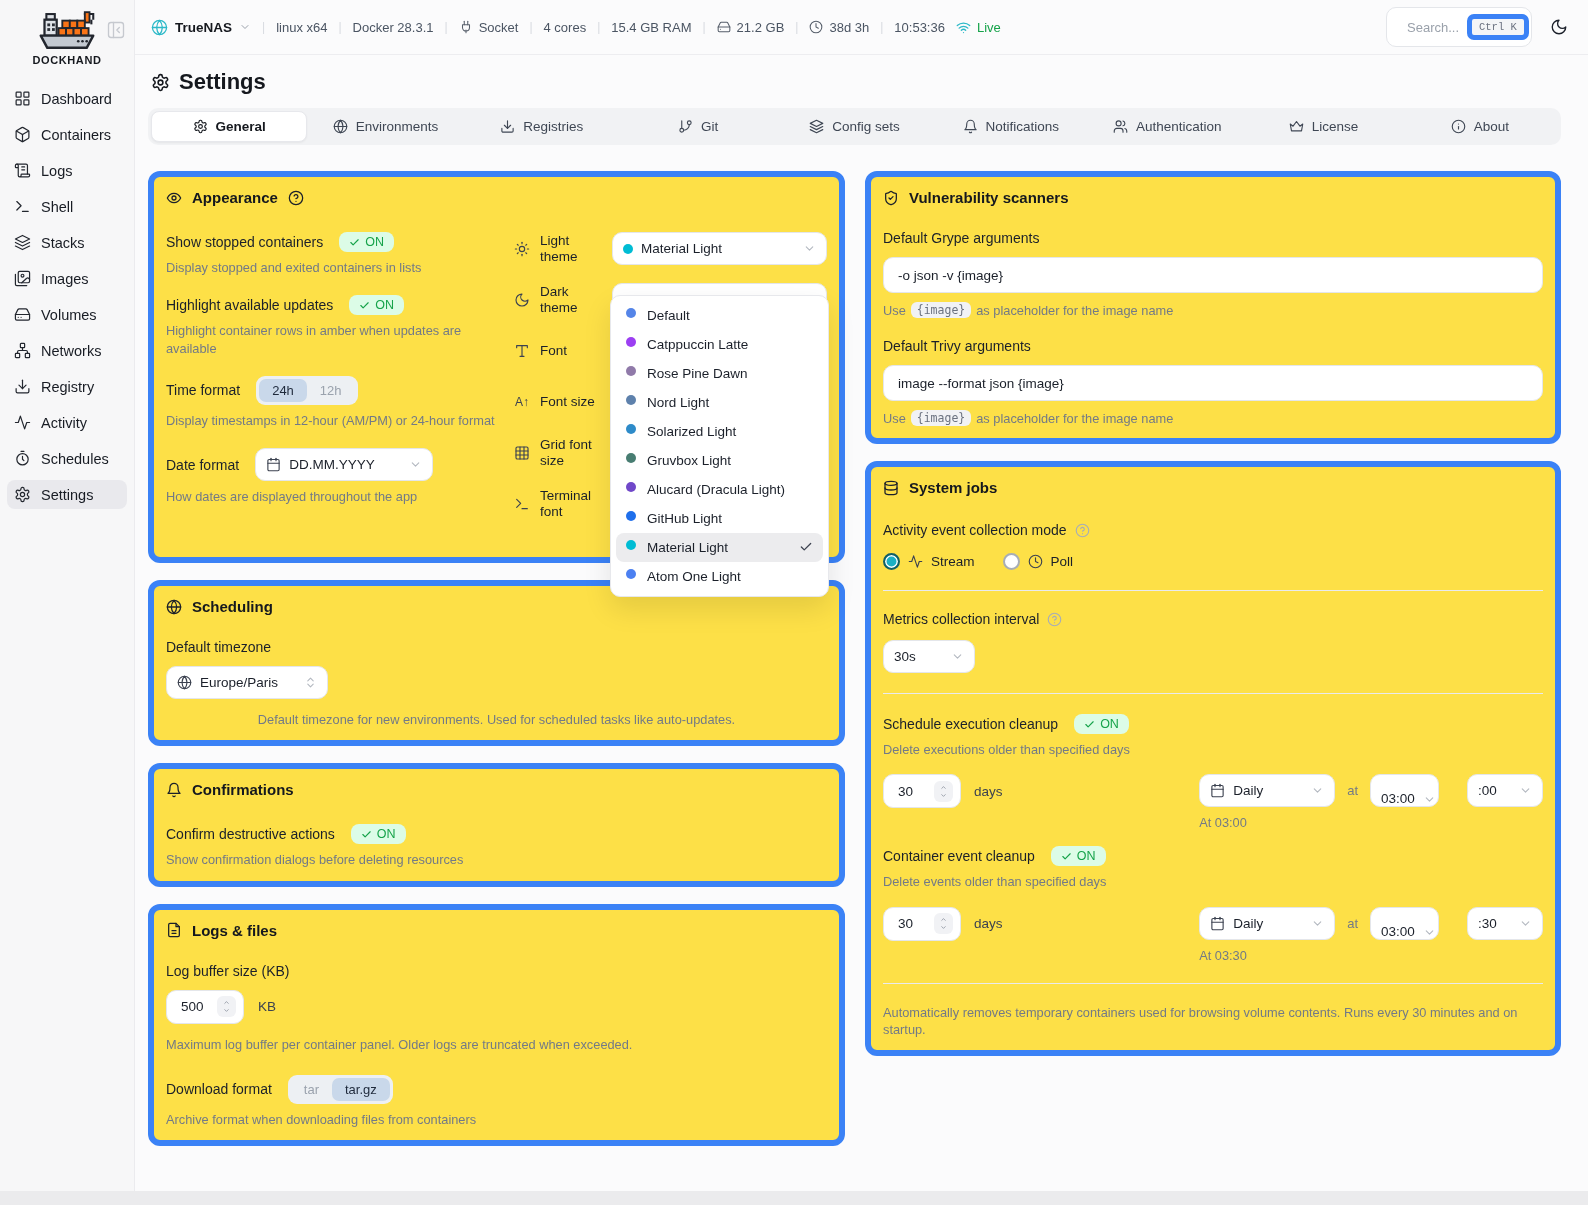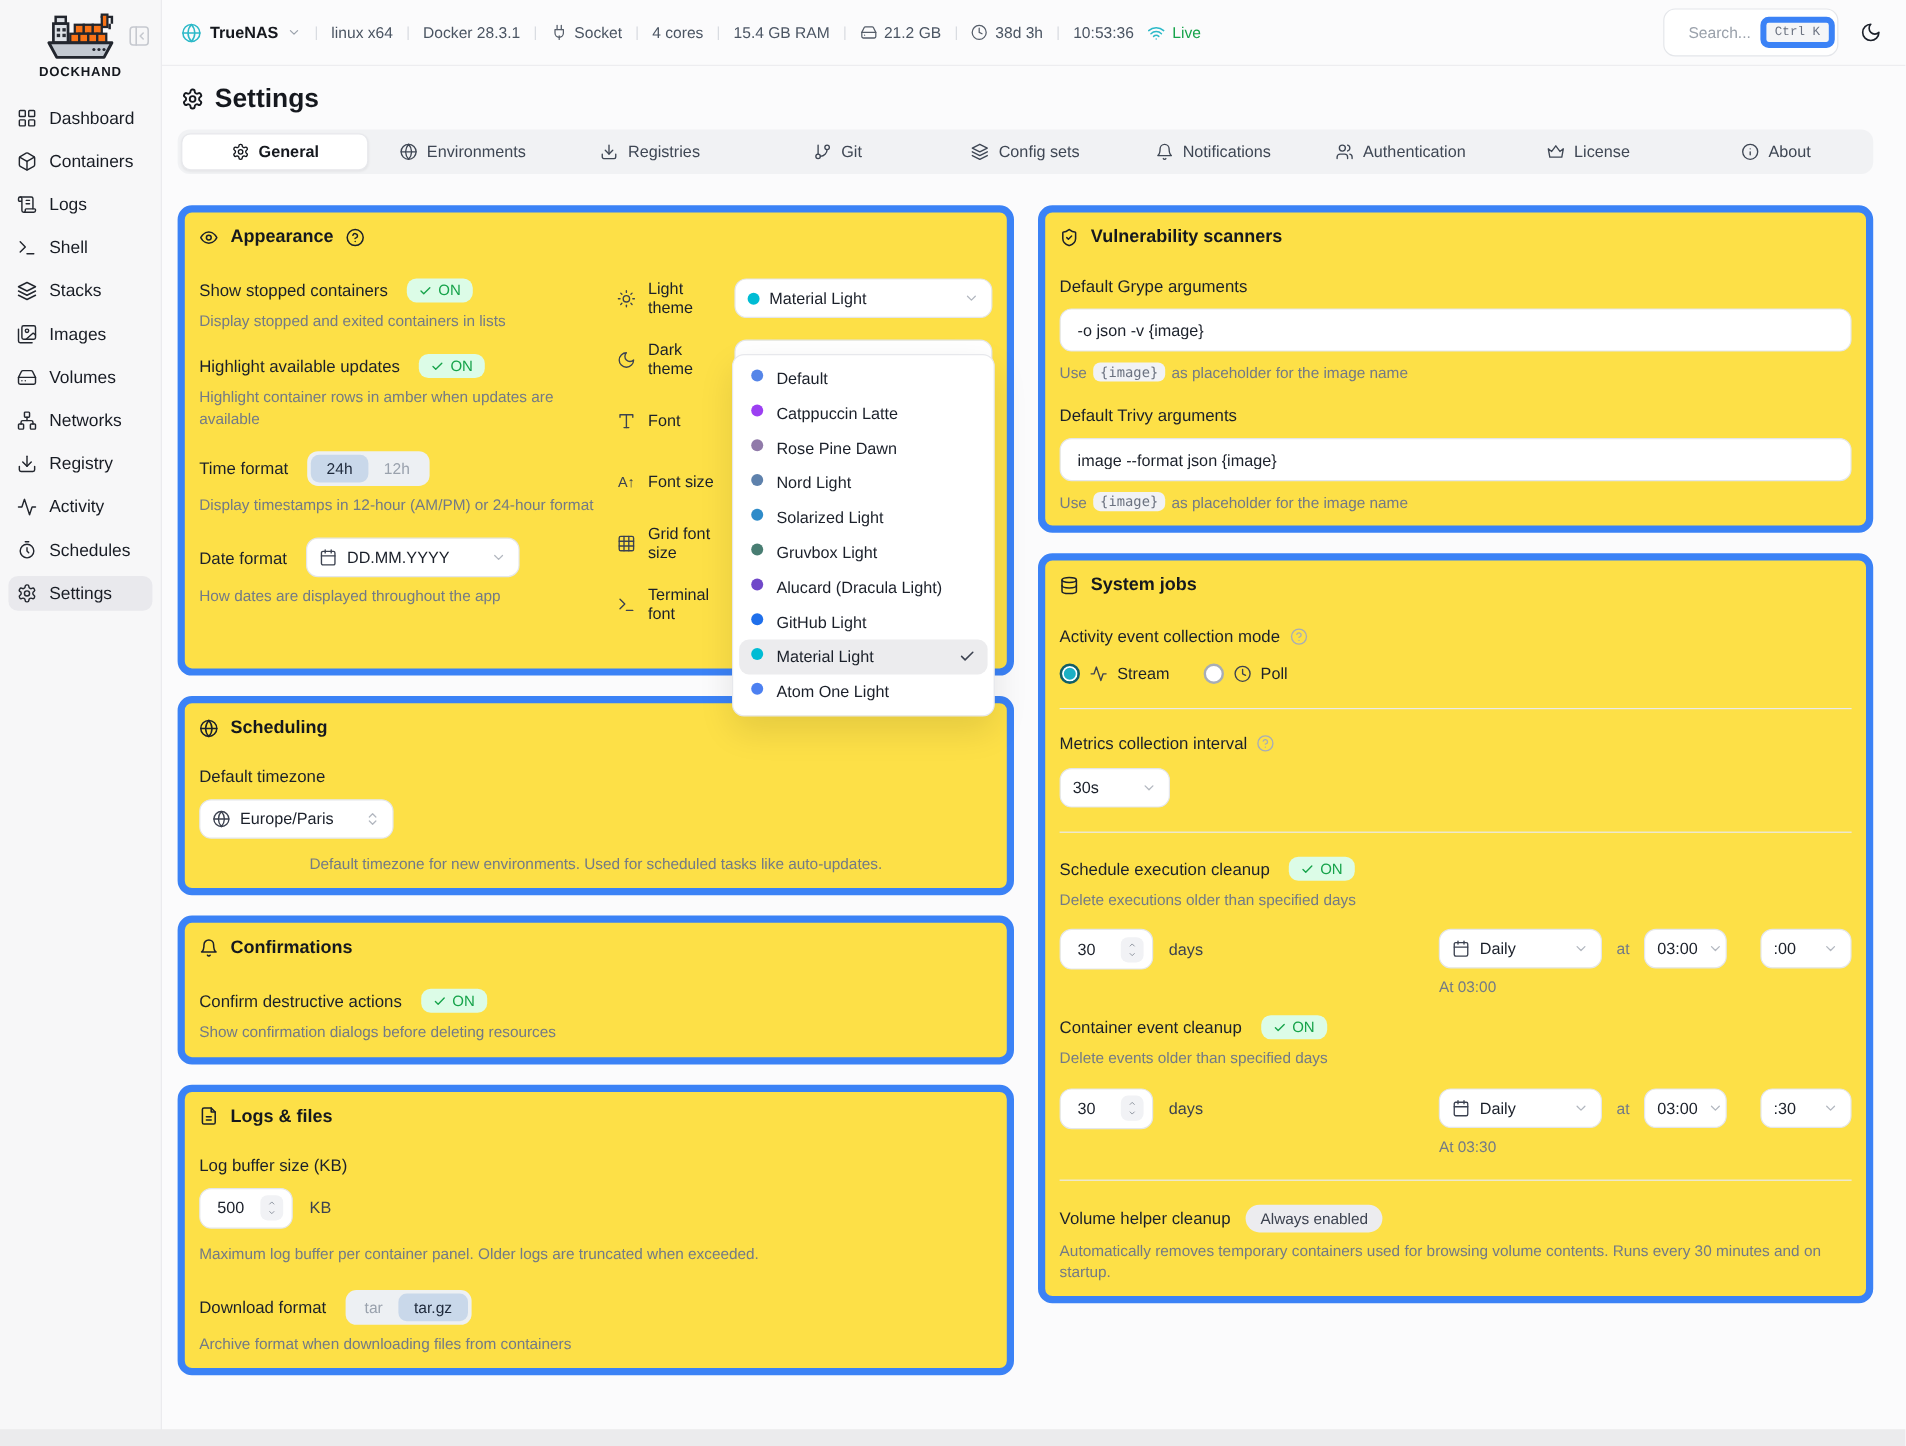--- a/index.html
+++ b/index.html
@@ -108,21 +108,21 @@
   .radio { width:17px; height:17px; border-radius:50%; border:2px solid #a7adb7; background:#fff; flex:none;}
   .radio.checked { border:2.5px solid #135e66; background:#1cb0c4; box-shadow:inset 0 0 0 1.5px #fff; }
   .radio-opt .ic { width:15px; height:15px; stroke-width:1.8; color:#3c4250;}
   .sj-label-row { display:flex; align-items:center; gap:8px; }
   .cleanup-head { display:flex; align-items:center; gap:16px; }
   .cleanup-controls { display:flex; justify-content:space-between; align-items:flex-start; margin-top:16px;}
   .cc-left { display:flex; align-items:center; gap:13px; font-size:13.5px; color:#3c4250;}
   .cc-right { display:flex; flex-direction:column; }
   .cc-selects { display:flex; align-items:center; gap:12px; }
   .cc-summary { font-size:12.8px; color:#737a86; margin-top:8px;}
-  .sel-freq { width:136px; } .sel-hour { width:69px; } .sel-min { width:76px; margin-left:16px;}
+  .sel-freq { width:136px; } .sel-hour { width:69px;align-items:flex-end; } .sel-min { width:76px; margin-left:16px;}
   .at-label { font-size:13px; color:#737a86; }
 
   .bottom-strip { position:absolute; left:0; right:0; bottom:0; height:14px; background:#ebebed; z-index:30;}
 </style>
 </head>
 <body>
 
 <aside class="sidebar">
   <div class="logo-wrap">
     <svg class="logo-art" viewBox="0 0 64 46">
@@ -895,24 +895,20 @@
                 </div>
               </div>
               <span class="cc-summary">At 03:30</span>
             </div>
           </div>
         </div>
 
         <div class="divider"></div>
 
         <div>
-          <div class="cleanup-head" style="gap:13px;">
-            <span class="field-label">Volume helper cleanup</span>
-            <span class="badge-gray">Always enabled</span>
-          </div>
           <p class="field-desc">Automatically removes temporary containers used for browsing volume contents. Runs every 30 minutes and on startup.</p>
         </div>
       </section>
     </div>
   </div>
 </main>
 
 <div class="bottom-strip"></div>
 
 </body></html>

